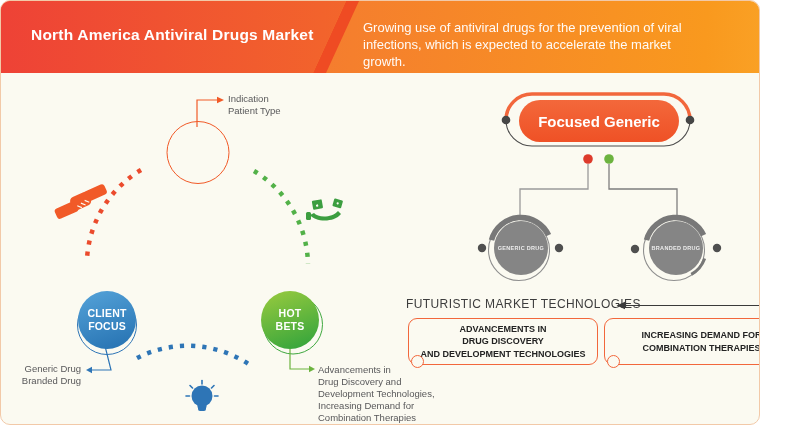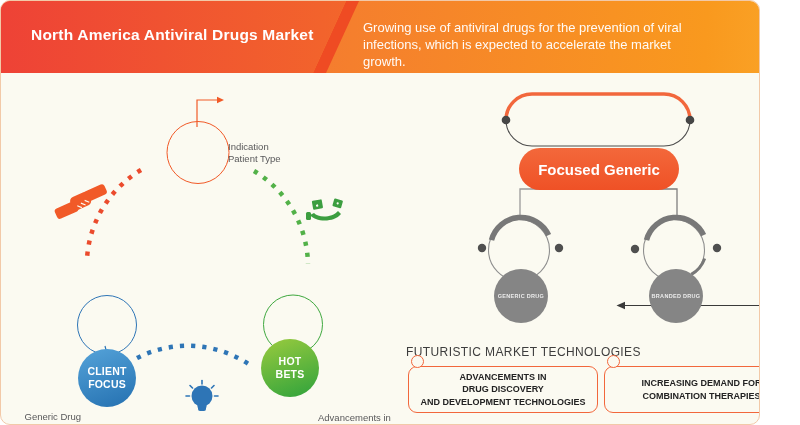--- a/index.html
+++ b/index.html
@@ -10,27 +10,27 @@
   .hdr-right{position:absolute;inset:0;background:linear-gradient(93deg,#F1653C 0%,#F9991E 88%,#FAA62A 100%);}
   .hdr-stripe{position:absolute;inset:0;background:#EF4B23;clip-path:polygon(345px 0,358px 0,325px 100%,312px 100%);}
   .hdr-left{position:absolute;inset:0;background:linear-gradient(90deg,#EE4236,#F8941D);clip-path:polygon(0 0,345px 0,312px 100%,0 100%);}
   .title{position:absolute;left:30px;top:25px;color:#fff;font-size:15.5px;font-weight:bold;letter-spacing:.2px;}
   .subtitle{position:absolute;left:362px;top:18px;width:345px;color:rgba(255,255,255,.96);
             font-size:13px;line-height:1.32;}
   
   .abs{position:absolute;}
   .prewrap{white-space:pre-line;}
   svg.overlay{position:absolute;left:0;top:0;z-index:1;}
-  .z2{z-index:2;margin-top:48px;}
+  .z2{z-index:2;}
   .z3{z-index:3;}
   
   .cycle-node{border-radius:50%;display:flex;align-items:center;justify-content:center;
               text-align:center;color:#fff;font-weight:bold;font-size:10.5px;line-height:1.25;letter-spacing:.2px;}
   .node-orange{left:165px;top:126px;width:62px;height:62px;background:linear-gradient(160deg,#F89C3A,#EF4F26);}
-  .node-blue{left:77px;top:300px;width:58px;height:58px;background:linear-gradient(160deg,#55A3D9,#2470B0);}
+  .node-blue{left:77px;top:290px;width:58px;height:58px;background:linear-gradient(160deg,#55A3D9,#2470B0);}
   .node-green{left:260px;top:290px;width:58px;height:58px;background:linear-gradient(160deg,#9ACB3E,#2EA23C);}
   .annotation{color:#58585A;font-size:9.5px;line-height:1.25;}
   
   .pill{left:518px;top:99px;width:160px;height:42px;border-radius:21px;
         background:linear-gradient(180deg,#F3683B,#EF5126);display:flex;align-items:center;justify-content:center;
         color:#fff;font-weight:bold;font-size:15px;}
   .gray-node{border-radius:50%;width:54px;height:54px;background:#858585;display:flex;align-items:center;
              justify-content:center;text-align:center;color:#ECECEC;font-size:5.5px;font-weight:bold;letter-spacing:.3px;}
   .gray-generic{left:493px;top:220px;}
   .gray-branded{left:648px;top:220px;}

